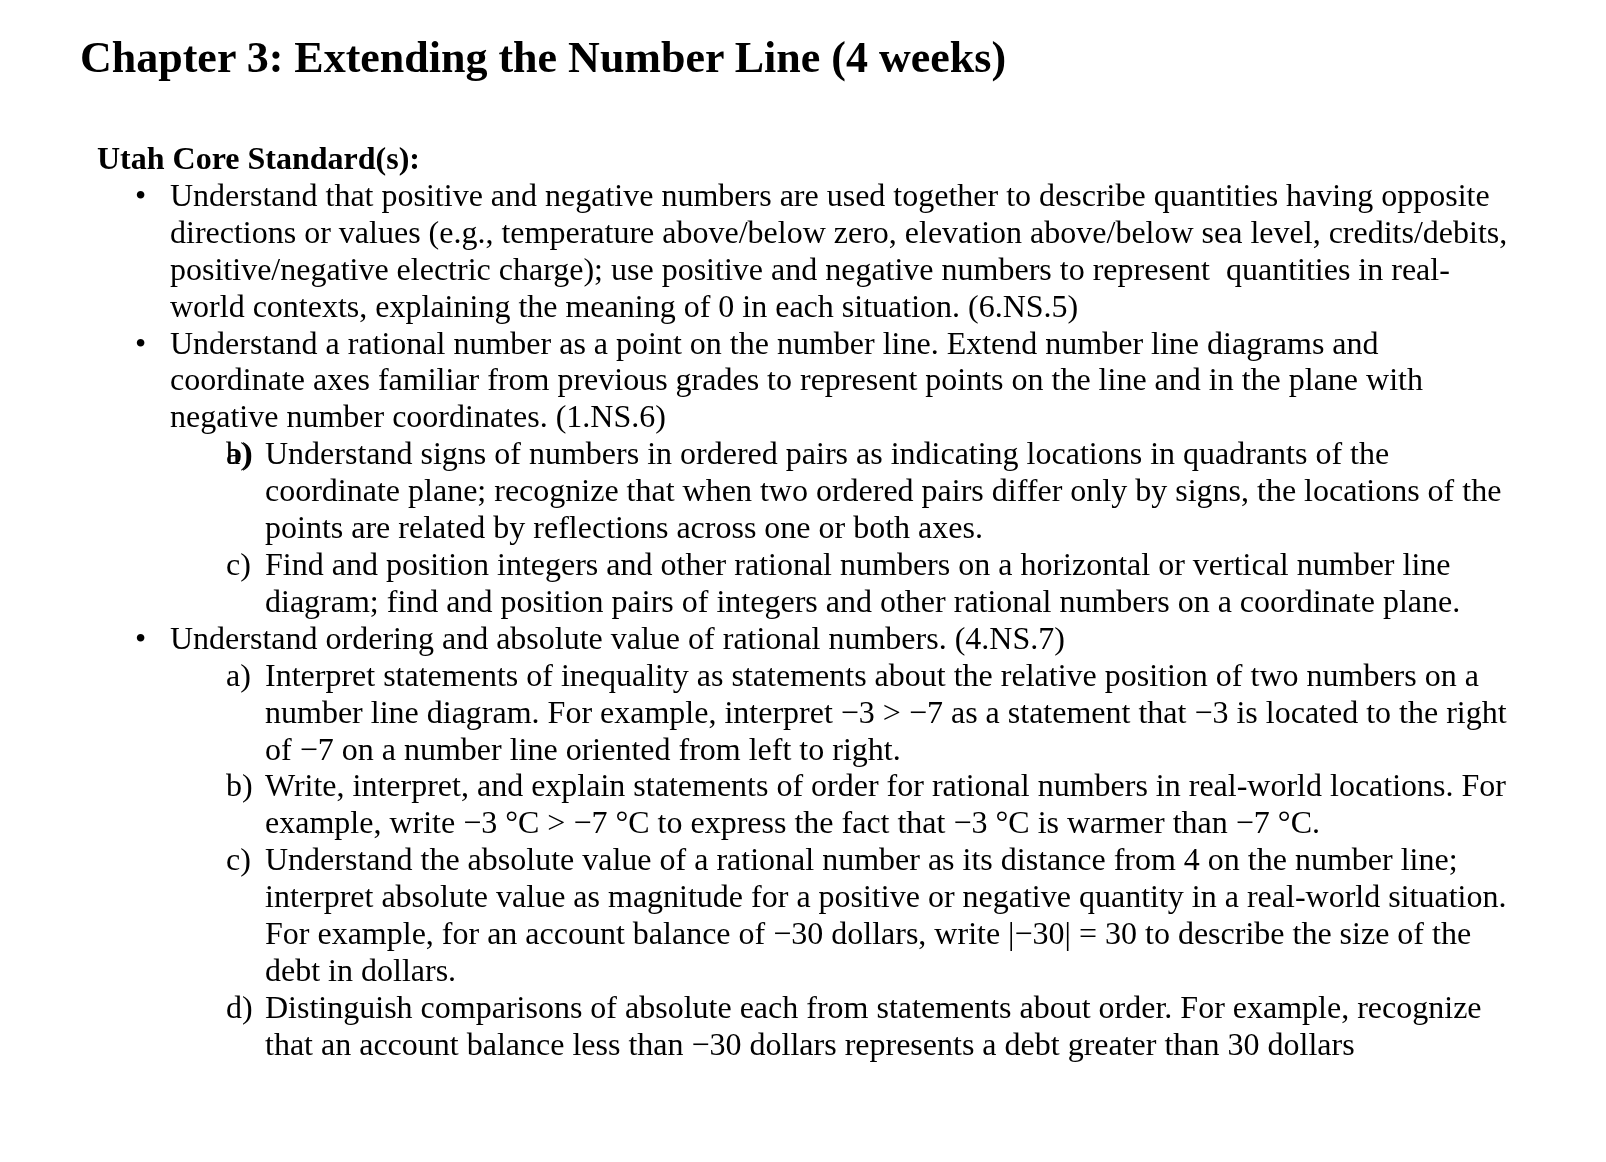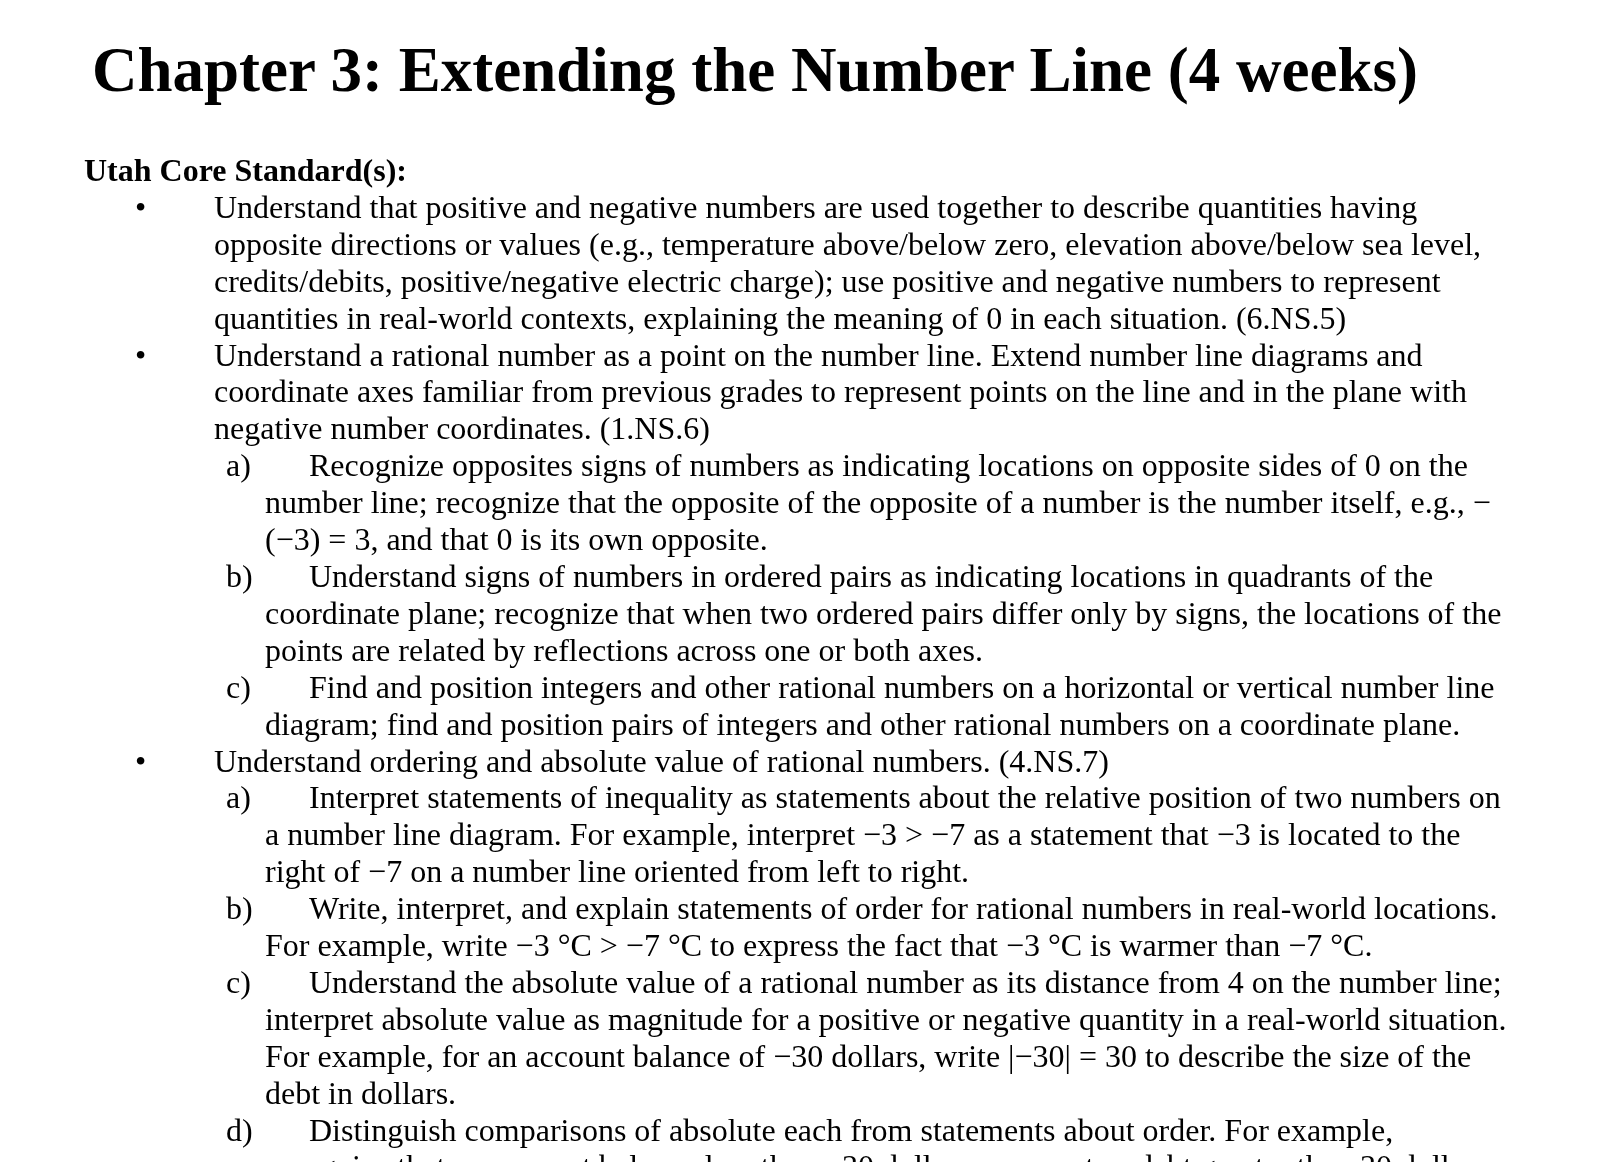--- a/index.html
+++ b/index.html
@@ -15,29 +15,29 @@
     font-family: "Liberation Serif", "DejaVu Serif", serif;
     font-size: 32px;
     line-height: 36.9px;
   }
   .page {
     box-sizing: border-box;
     width: 1606px;
     padding: 22px 96px 0 80px;
   }
   .doc-title {
-    margin: 12px;
-    font-size: 63px;
+    margin: 0;
+    font-size: 44px;
     line-height: 72px;
     font-weight: bold;
     white-space: nowrap;
     letter-spacing: 0;
   }
   .section-heading {
-    margin: 46px 0 0 4px;
+    margin: 46px 0 0 17px;
     font-size: 32px;
     line-height: 36.9px;
     font-weight: bold;
   }
   .standards-list {
     margin: 0;
     padding: 0;
   }
   .l1-item {
     position: relative;
@@ -54,21 +54,20 @@
     padding-left: 185px;
   }
   .l2-label {
     position: absolute;
     left: 146px;
     top: 0;
     width: 40px;
   }
   .body-text {
     white-space: pre-wrap;
-    margin-left: 44px;
   }
   .example-text {
     white-space: pre-wrap;
   }
 </style>
 </head>
 <body>
 
 <div class="page">
 
@@ -83,21 +82,20 @@
       <div class="body-text">Understand that positive and negative numbers are used together to describe quantities having opposite directions or values (e.g., temperature above/below zero, elevation above/below sea level, credits/debits, positive/negative electric charge); use positive and negative numbers to represent  quantities in real-world contexts, explaining the meaning of 0 in each situation. (6.NS.5)</div>
     </div>
 
     <div class="l1-item">
       <span class="l1-marker">•</span>
       <div class="body-text">Understand a rational number as a point on the number line. Extend number line diagrams and coordinate axes familiar from previous grades to represent points on the line and in the plane with negative number coordinates. (1.NS.6)</div>
     </div>
 
     <div class="l2-item">
       <span class="l2-label">a)</span>
-      <div><span class="body-text">Recognize opposites signs of numbers as indicating locations on opposite sides of 0 on the number line; recognize that the opposite of the opposite of a number is the number itself, e.g., −(−3) = 3, and that 0 is its own opposite.</span></div>
     </div>
 
     <div class="l2-item">
       <span class="l2-label">b)</span>
       <div><span class="body-text">Understand signs of numbers in ordered pairs as indicating locations in quadrants of the coordinate plane; recognize that when two ordered pairs differ only by signs, the locations of the points are related by reflections across one or both axes.</span></div>
     </div>
 
     <div class="l2-item">
       <span class="l2-label">c)</span>
       <div><span class="body-text">Find and position integers and other rational numbers on a horizontal or vertical number line diagram; find and position pairs of integers and other rational numbers on a coordinate plane.</span></div>

